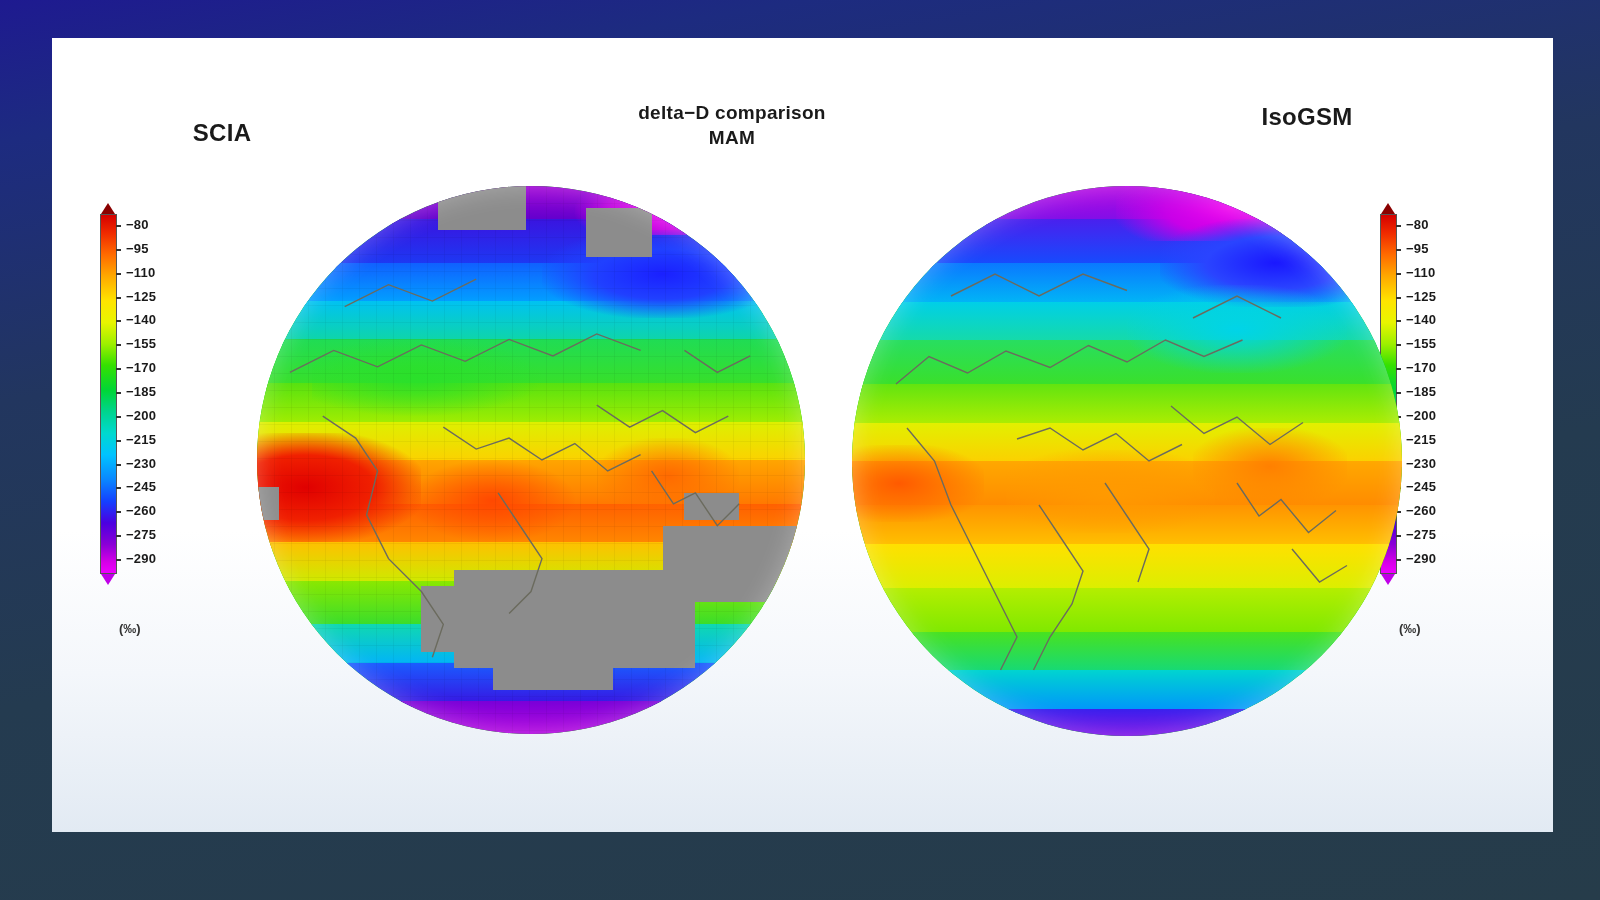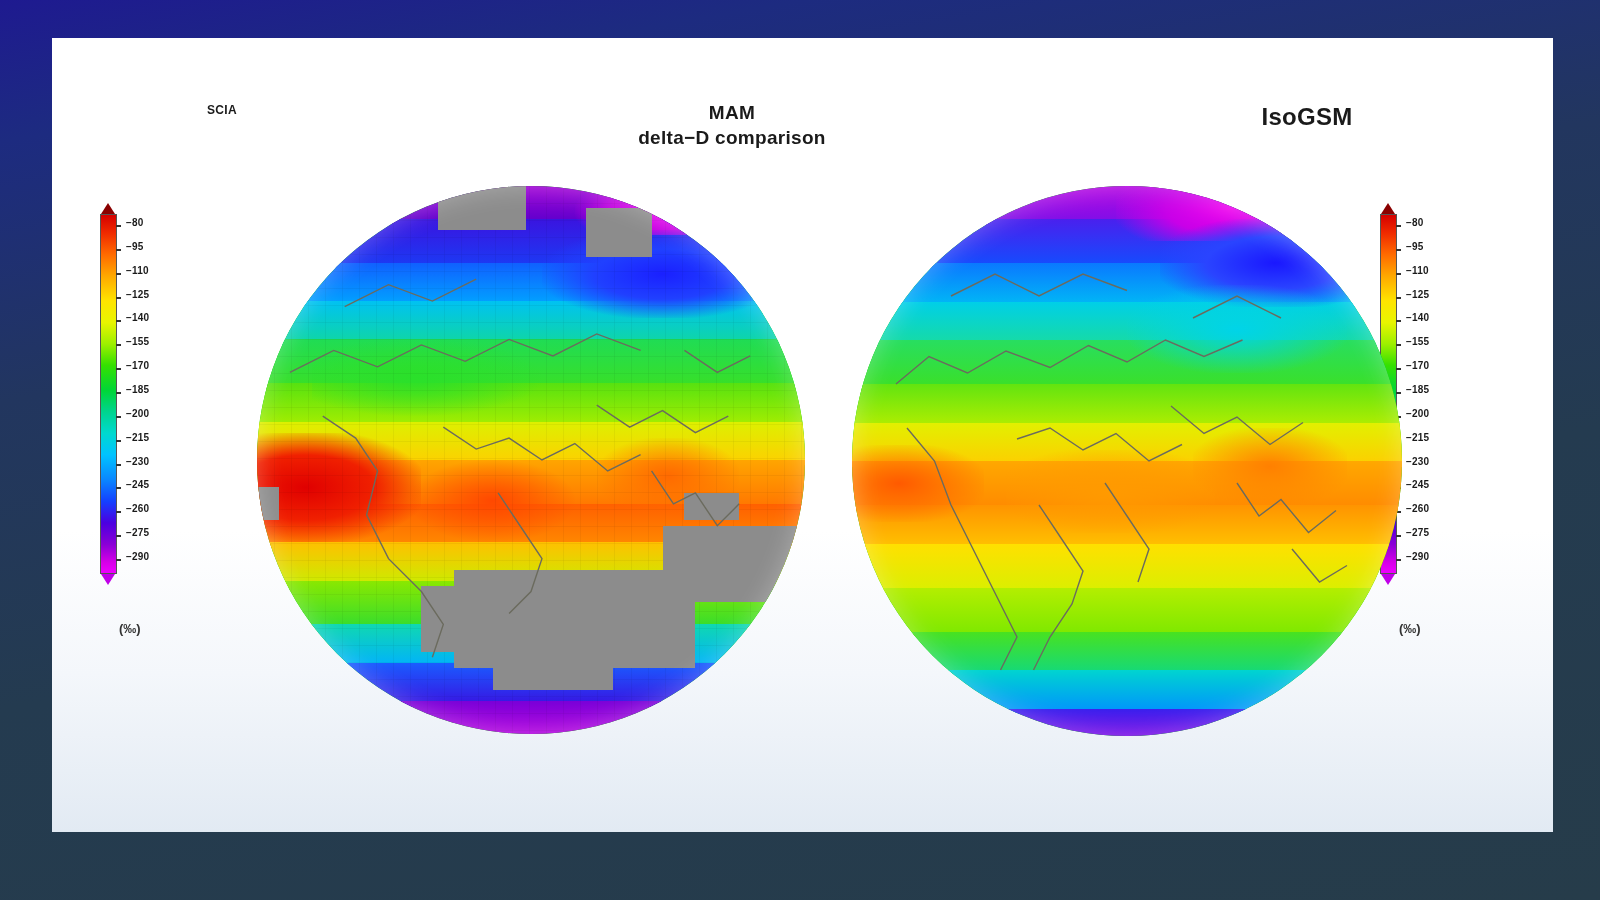--- a/index.html
+++ b/index.html
@@ -13,21 +13,21 @@
   #figure-panel{
     position:absolute;left:52px;top:38px;width:1501px;height:794px;
     background:linear-gradient(180deg,#ffffff 0%,#ffffff 62%,#f4f7fb 80%,#e2eaf3 100%);
   }
 
   .plot-title{
     position:absolute;text-align:center;color:#1a1a1a;
     font-weight:bold;letter-spacing:.3px;
   }
   #title-center{left:480px;top:62px;width:400px;font-size:19px;line-height:25px;}
-  #title-left{left:60px;top:65px;width:220px;font-size:12px;}
+  #title-left{left:60px;top:81px;width:220px;font-size:24px;}
   #title-right{left:1140px;top:65px;width:230px;font-size:24px;}
 
   
   .cbar-wrap{position:absolute;width:120px;}
   #cbar-left{left:45px;top:165px;}
   #cbar-right{left:1325px;top:165px;}
   .cbar-stack{position:relative;width:22px;}
   .cbar-arrow-top{
     width:0;height:0;margin-left:4px;
     border-left:7px solid transparent;border-right:7px solid transparent;
@@ -44,21 +44,21 @@
       #d50000 0%, #ef2a00 5%, #ff6a00 11%, #ffa800 17%,
       #ffe400 24%, #e8f500 30%, #9ef000 36%, #35e000 42%,
       #00d637 49%, #00d48e 55%, #00d9cf 61%, #00c3ff 67%,
       #0a86ff 74%, #1440ff 80%, #4b00e0 86%, #8a00d6 92%,
       #d600e8 97%, #ee00ff 100%);
   }
   .cbar-ticks{position:absolute;left:19px;top:11px;width:100px;height:360px;}
   .tick-row{position:absolute;left:0;height:0;}
   .tick-mark{position:absolute;left:0;top:-1px;width:5px;height:2px;background:#333;}
   .tick-label{
-    position:absolute;left:10px;top:-9px;font-size:10px;color:#1a1a1a;
+    position:absolute;left:10px;top:-9px;font-size:13px;color:#1a1a1a;
     font-weight:bold;white-space:nowrap;letter-spacing:.2px;
   }
   .cbar-unit{
     position:absolute;left:22px;top:418px;font-size:13px;color:#333;font-weight:bold;
   }
 
   
   .globe{
     position:absolute;border-radius:50%;overflow:hidden;
     background:#00d000;
@@ -89,22 +89,22 @@
 </head>
 <body>
 
 <div id="slide">
 
   <div id="figure-panel">
 
     <div class="plot-title" id="title-left">SCIA</div>
 
     <div class="plot-title" id="title-center">
+      <div>delta−D comparison</div>
       <div>MAM</div>
-      <div>delta−D comparison</div>
     </div>
 
     <div class="plot-title" id="title-right">IsoGSM</div>
 
     <div class="cbar-wrap" id="cbar-left">
       <div class="cbar-stack">
         <div class="cbar-arrow-top"></div>
         <div class="cbar-bar"></div>
         <div class="cbar-arrow-bot"></div>
         <div class="cbar-ticks">

